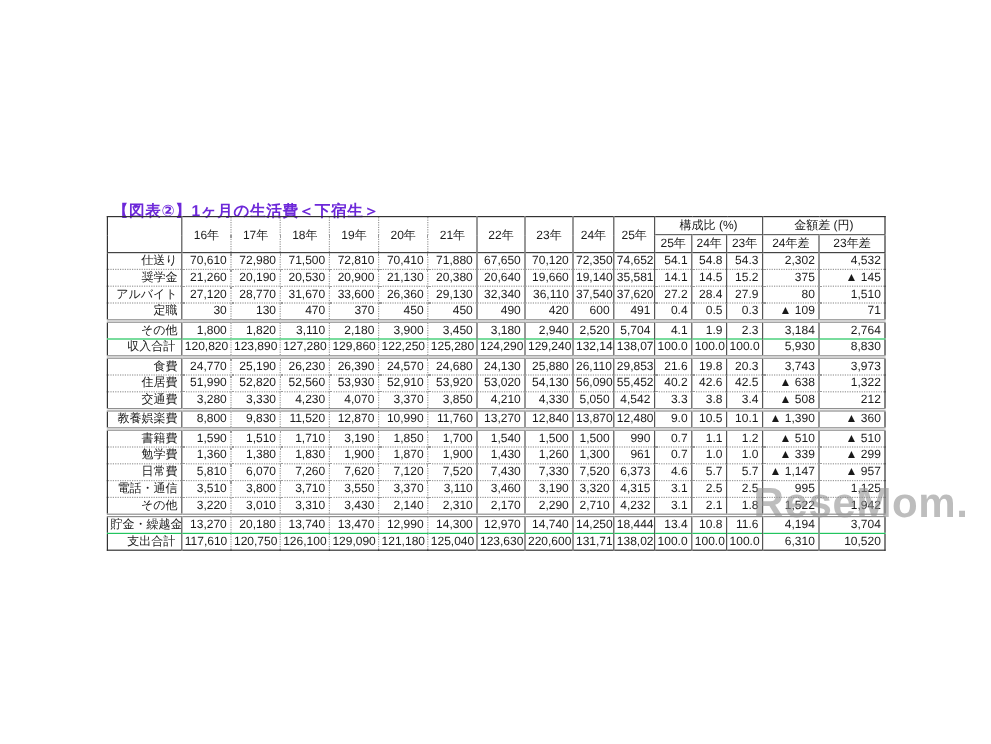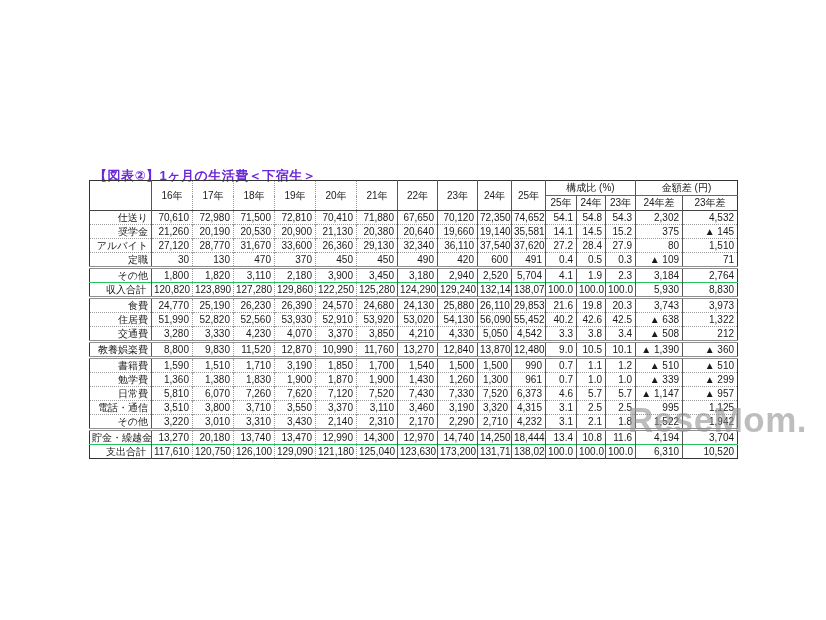--- a/index.html
+++ b/index.html
@@ -366,21 +366,21 @@
         </tr>
         <tr class="sep-solid total-row">
           <th class="row-label">支出合計</th>
           <td class="num vb-solid">117,610</td>
           <td class="num vb-dot">120,750</td>
           <td class="num vb-dot">126,100</td>
           <td class="num vb-dot">129,090</td>
           <td class="num vb-dot">121,180</td>
           <td class="num vb-dot">125,040</td>
           <td class="num vb-solid">123,630</td>
-          <td class="num vb-solid">173,200</td>
+          <td class="num vb-solid">220,600</td>
           <td class="num vb-solid">131,710</td>
           <td class="num vb-solid">138,020</td>
           <td class="num vb-solid">100.0</td>
           <td class="num vb-solid">100.0</td>
           <td class="num vb-solid">100.0</td>
           <td class="num vb-solid">6,310</td>
           <td class="num vb-solid">10,520</td>
         </tr>
       </tbody>
   </table>

